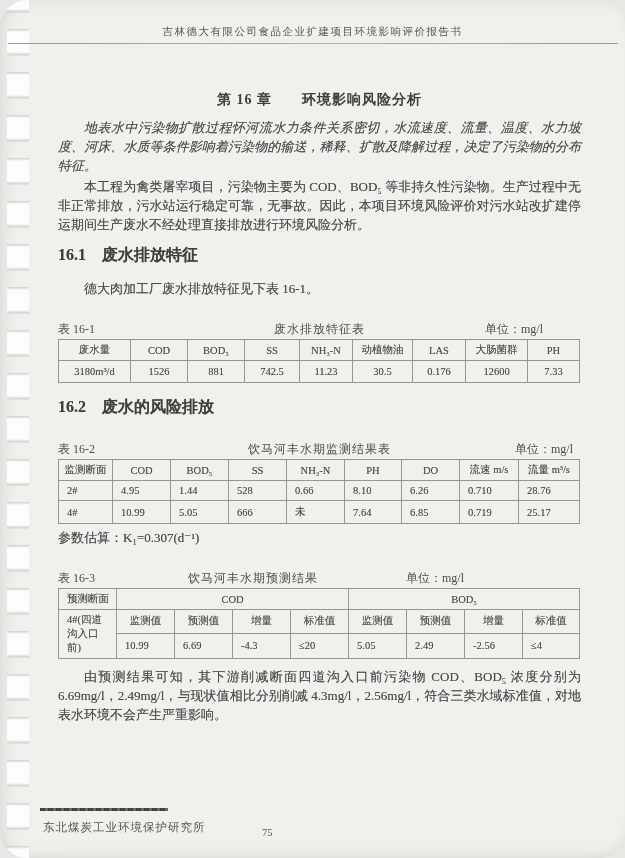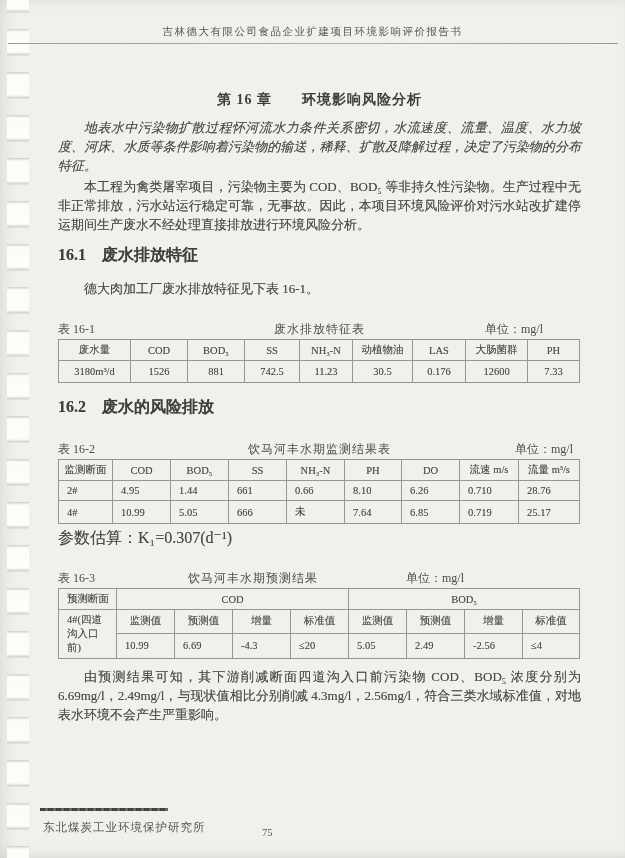--- a/index.html
+++ b/index.html
@@ -10,20 +10,21 @@
   .page{
     position:relative;
     width:625px;height:858px;
     margin:0 auto;
     background:#f1f0ec;
     overflow:hidden;
     box-shadow:inset 0 -10px 16px -12px rgba(110,110,105,.28),
                inset 16px 0 20px -16px rgba(110,110,105,.20),
                inset 0 12px 14px -12px rgba(130,130,125,.15);
     color:#4a4a48;
+    border-radius:27px;
   }
   
   .binding{
     position:absolute;left:7px;top:-14px;width:22px;height:110%;
     background:repeating-linear-gradient(180deg,
       rgba(200,200,197,.85) 0px,
       rgba(252,252,251,1) 3px,
       rgba(253,253,252,1) 23px,
       rgba(198,198,195,.75) 26px,
       rgba(0,0,0,0) 27px,
@@ -78,21 +79,21 @@
     padding:3px 4px;overflow:hidden;white-space:nowrap;
     text-shadow:0 0 .4px rgba(76,75,71,.5);
   }
   .t1 th,.t1 td{text-align:center;}
   .t1 td{padding:5px 4px;}
   .t2 th{text-align:center;}
   .t2 td{text-align:left;padding-left:8px;padding-top:4px;padding-bottom:4px;}
   .t3 th{text-align:center;}
   .t3 td{text-align:left;padding-left:8px;padding-top:5px;padding-bottom:5px;}
   .t3 .rowlab{text-align:left;padding-left:8px;white-space:normal;line-height:14px;font-size:10.5px;}
-  .param{margin-top:4px;font-size:16px;color:#4a4a48;text-indent:0;}
+  .param{margin-top:4px;font-size:13px;color:#4a4a48;text-indent:0;}
   .footer-rule{
     position:absolute;left:40px;top:808px;width:128px;height:3px;
     background:repeating-linear-gradient(90deg,#42423f 0 5px,#686863 5px 8px);
   }
   .footer-org{
     position:absolute;left:43px;top:820px;
     font-size:11.5px;letter-spacing:1px;color:#55544e;
   }
   .page-num{position:absolute;left:262px;top:827px;font-size:10.5px;color:#55544e;}
 </style>
@@ -185,21 +186,21 @@
         <th>NH₃-N</th>
         <th>PH</th>
         <th>DO</th>
         <th>流速 m/s</th>
         <th>流量 m³/s</th>
       </tr>
       <tr>
         <td>2#</td>
         <td>4.95</td>
         <td>1.44</td>
-        <td>661</td>
+        <td>528</td>
         <td>0.66</td>
         <td>8.10</td>
         <td>6.26</td>
         <td>0.710</td>
         <td>28.76</td>
       </tr>
       <tr>
         <td>4#</td>
         <td>10.99</td>
         <td>5.05</td>

